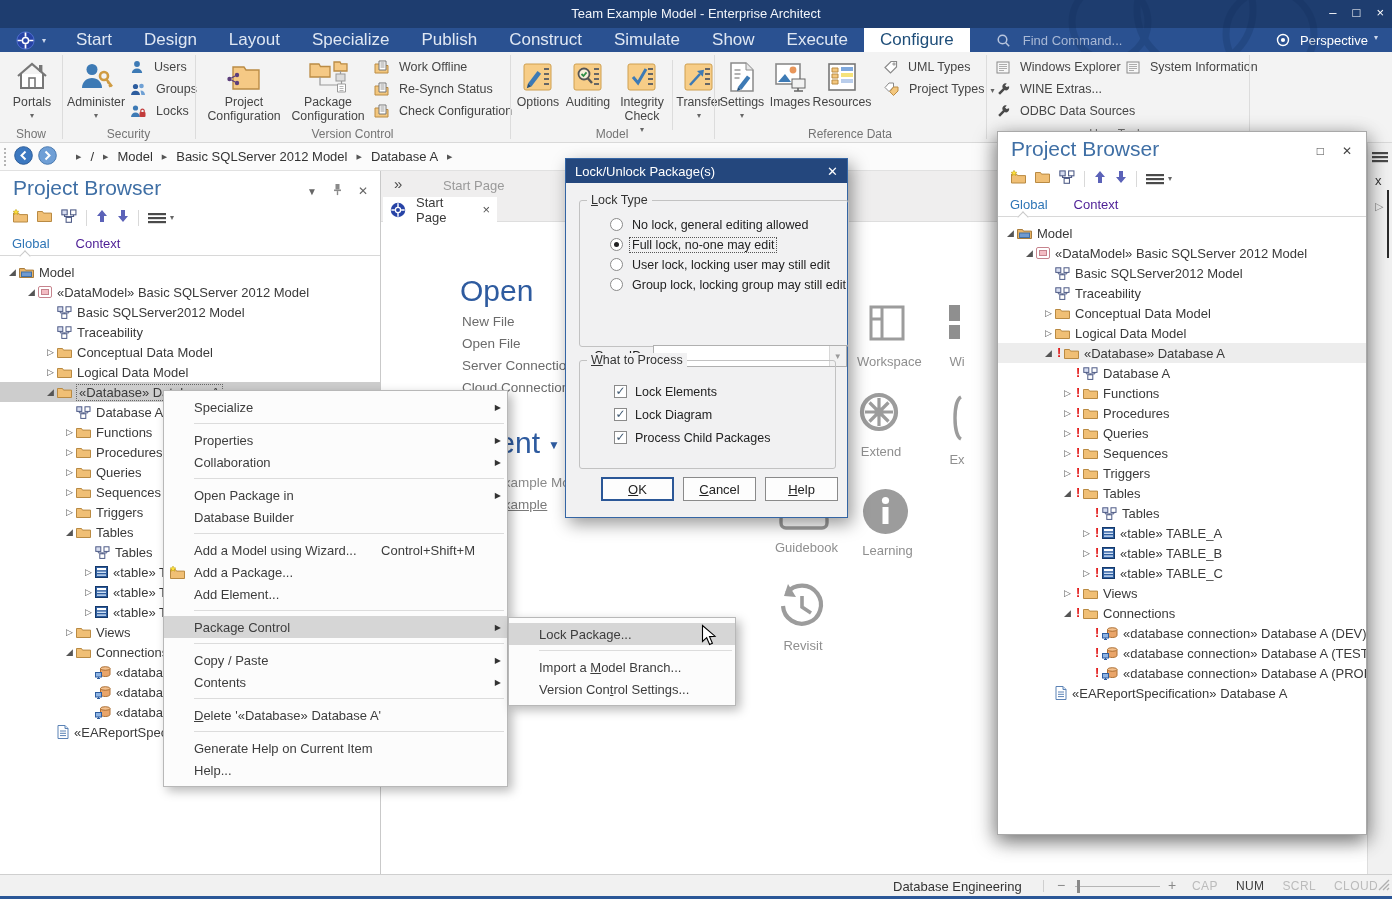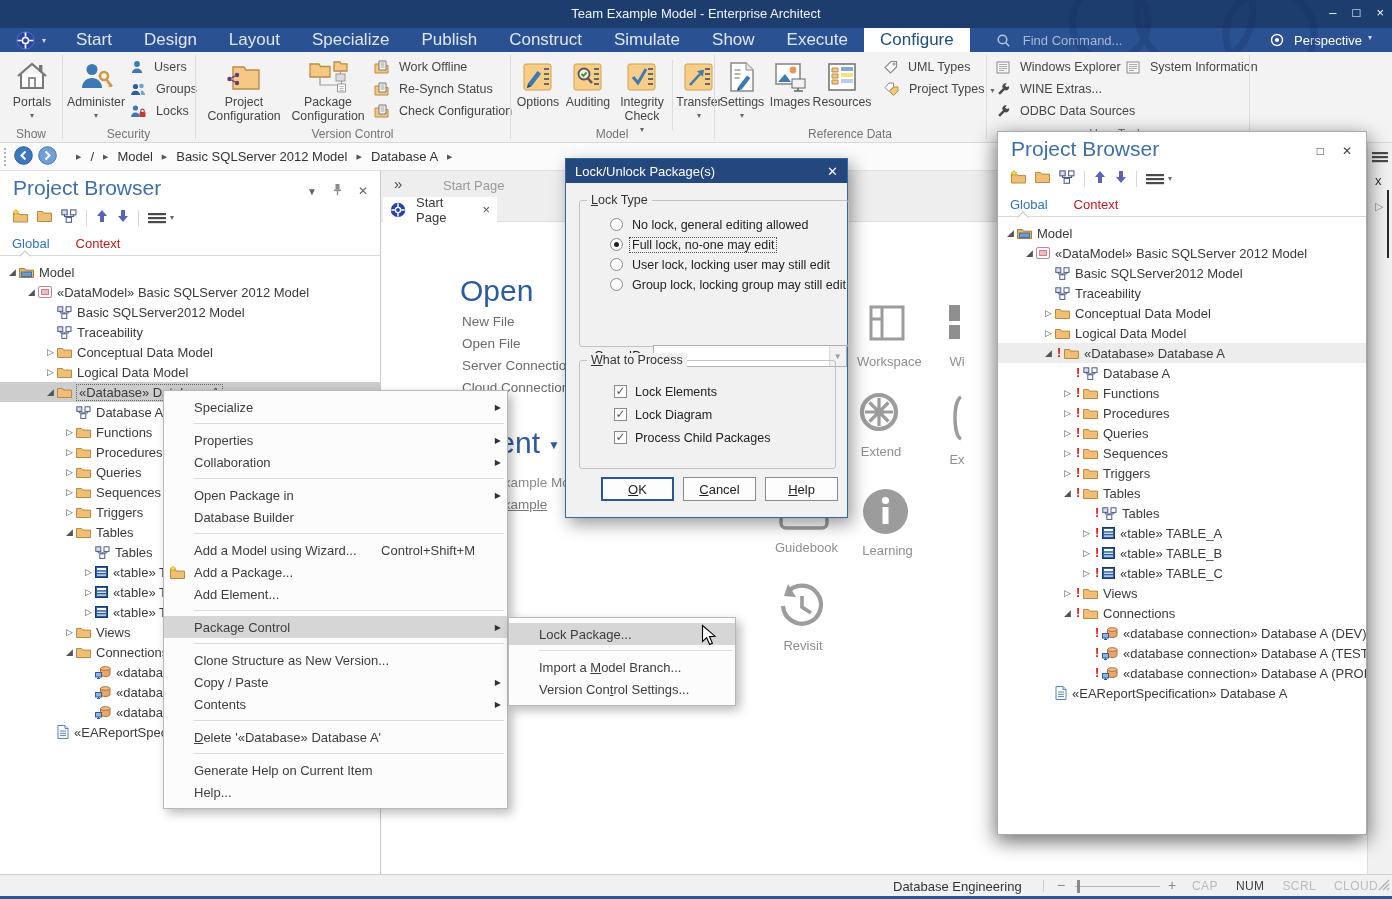--- a/index.html
+++ b/index.html
@@ -11,21 +11,21 @@
 #winbtns{position:absolute;right:8px;top:5px;display:flex;gap:16px;color:#fff;font-size:13px;z-index:6;}
 #winbtns span{cursor:default;}
 #swirl{position:absolute;left:940px;top:0;z-index:3;pointer-events:none;}
 #tabrow{position:absolute;left:0;top:28px;width:100%;height:24px;background:#2a5191;display:flex;align-items:stretch;}
 #applogo{display:flex;align-items:center;gap:3px;padding:0 14px 0 16px;}
 #applogo .caret{color:#cdd8ec;font-size:8px;}
 #rtabs{display:flex;align-items:stretch;}
 .rtab{display:flex;align-items:center;padding:0 16px;color:#dfe7f3;font-size:17px;cursor:default;}
 .rtab.active{background:#ffffff;color:#1f4e79;}
 #findcmd{display:flex;align-items:center;gap:8px;margin-left:26px;color:#a9b9d6;font-size:13px;}
-#perspective{position:absolute;right:20px;top:0;height:24px;display:flex;align-items:center;gap:6px;color:#fff;font-size:13px;}
+#perspective{position:absolute;right:14px;top:0;height:24px;display:flex;align-items:center;gap:6px;color:#fff;font-size:13px;}
 #perspective .caret{font-size:8px;color:#cdd8ec;margin-top:-6px;}
 
 #ribbon{position:absolute;left:0;top:52px;width:100%;height:91px;background:#f3f3f3;border-bottom:1px solid #d9d9d9;}
 .gdiv{position:absolute;top:3px;height:84px;width:1px;background:#dcdcdc;}
 .glabel{position:absolute;bottom:1px;font-size:12px;color:#747474;text-align:center;white-space:nowrap;}
 .rbig{position:absolute;top:3px;display:flex;flex-direction:column;align-items:center;cursor:default;}
 .ric{height:38px;display:flex;align-items:flex-end;justify-content:center;}
 .rlb{font-size:12.3px;color:#454545;text-align:center;line-height:1.12;margin-top:3px;white-space:pre-line;}
 .rcaret{font-size:8px;color:#666;line-height:1;margin-top:2px;}
 .rsm{position:absolute;height:20px;display:flex;align-items:center;gap:6px;font-size:12.5px;color:#454545;white-space:nowrap;cursor:default;}
@@ -35,21 +35,21 @@
 #crumb .nav{display:flex;gap:5px;margin-right:10px;}
 #crumbseg{display:flex;align-items:center;}
 .bsep{font-size:7px;color:#555;margin:0 9px;}
 .bseg{font-size:13px;color:#333;cursor:default;}
 
 .panel-title{font-size:21px;color:#3f6fa5;padding:5px 0 2px 13px;white-space:nowrap;}
 .phicons{position:absolute;top:12px;display:flex;gap:15px;color:#666;font-size:12px;align-items:center;}
 .ptools{display:flex;align-items:center;gap:9px;padding:5px 0 3px 12px;height:29px;}
 .tsep{width:1px;height:16px;background:#d9d9d9;}
 .ptabs{display:flex;gap:26px;padding:5px 0 0 12px;height:25px;border-bottom:1px solid #d8d8d8;font-size:13px;position:relative;}
-.ptab{color:#b91c1c;cursor:default;}
+.ptab{color:#4c1d95;cursor:default;}
 .ptab.active{color:#2e75b6;}
 .notch{position:absolute;bottom:-5px;left:21px;width:8px;height:8px;background:#fff;border-left:1px solid #c9c9c9;border-top:1px solid #c9c9c9;transform:rotate(45deg);}
 #lpanel{position:absolute;left:0;top:171px;width:381px;bottom:25px;background:#fff;border-right:1px solid #c9c9c9;overflow:hidden;}
 #rpanel{position:absolute;left:997px;top:131px;width:370px;height:704px;background:#fff;border:1px solid #a9a9a9;box-shadow:-4px 6px 18px rgba(0,0,0,.35),4px 6px 18px rgba(0,0,0,.3);z-index:20;overflow:hidden;}
 .tree{padding-top:6px;overflow:hidden;}
 .trow{height:20px;display:flex;align-items:center;white-space:nowrap;font-size:13px;color:#3a3a3a;cursor:default;}
 .trow.sel{background:#cdcdcd;}
 .trow.hl{background:#ededed;}
 .tw{width:13px;flex:none;font-size:9px;color:#555;text-align:center;}
 .lk{width:8px;flex:none;color:#e01010;font-weight:bold;font-size:12.5px;text-align:center;margin-right:1px;}
@@ -1265,25 +1265,20 @@
       </div>
       <div class="msep"></div>
       <div class="mi hl">
         <span class="gut"></span>
         <span class="ml">Package Control</span>
         <span class="arr">▶</span>
       </div>
       <div class="msep"></div>
       <div class="mi">
         <span class="gut"></span>
-        <span class="ml">Clone Structure as New Version...</span>
-        <span class="arr"></span>
-      </div>
-      <div class="mi">
-        <span class="gut"></span>
         <span class="ml">Copy / Paste</span>
         <span class="arr">▶</span>
       </div>
       <div class="mi">
         <span class="gut"></span>
         <span class="ml">Contents</span>
         <span class="arr">▶</span>
       </div>
       <div class="msep"></div>
       <div class="mi">

